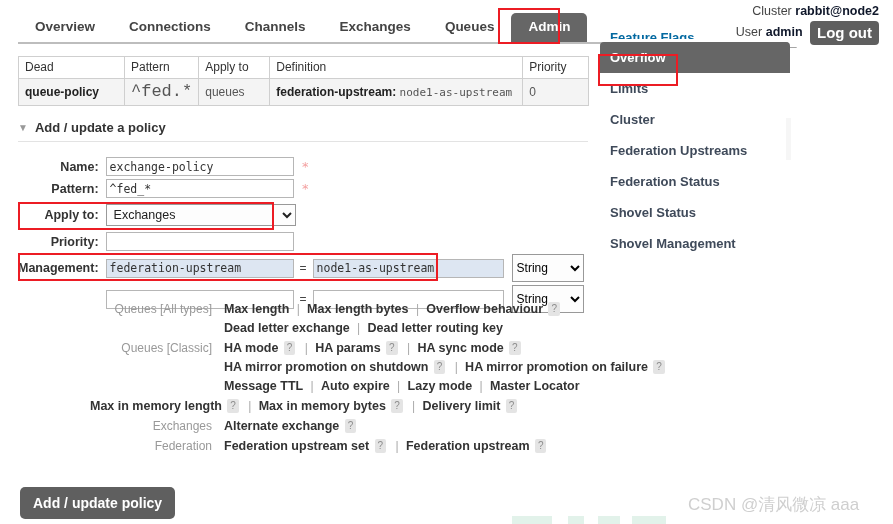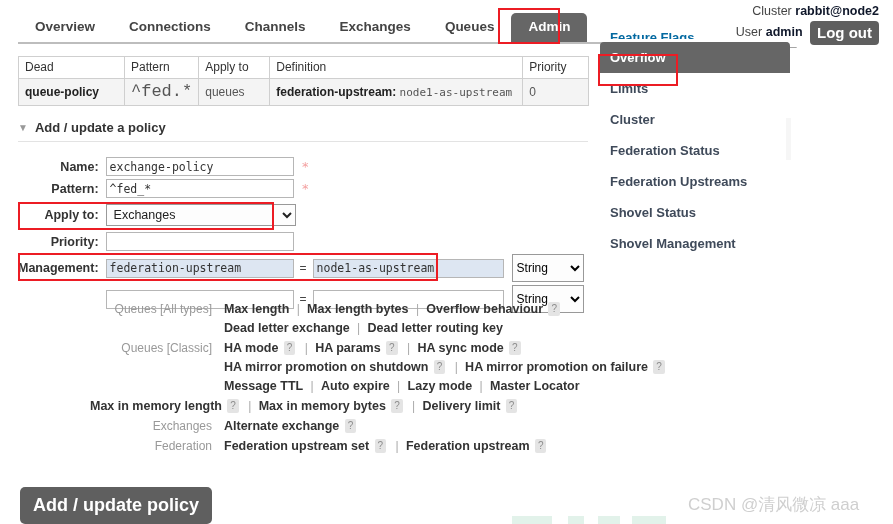--- a/index.html
+++ b/index.html
@@ -280,21 +280,21 @@
     vertical-align: 1px;
   }
 
   
   #submit-btn {
     position: absolute;
     left: 20px;
     top: 487px;
     background: #5f5f5f;
     color: #fff;
-    font-size: 18px;
+    font-size: 14px;
     font-weight: bold;
     border: none;
     border-radius: 5px;
     padding: 8px 13px;
     cursor: pointer;
     font-family: "Liberation Sans", sans-serif;
   }
 
   
   #sidebar {
@@ -587,22 +587,22 @@
 
 <button id="submit-btn">Add / update policy</button>
 
 <div class="side-divider"></div>
 <div class="side-dash">–</div>
 <div id="sidebar">
   <div class="side-item cut">Feature Flags</div>
   <div class="side-item active">Overflow</div>
   <div class="side-item">Limits</div>
   <div class="side-item">Cluster</div>
+  <div class="side-item">Federation Upstreams</div>
   <div class="side-item">Federation Status</div>
-  <div class="side-item">Federation Upstreams</div>
   <div class="side-item">Shovel Status</div>
   <div class="side-item">Shovel Management</div>
 </div>
 <div class="side-scroll"></div>
 <div class="redbox" style="left:598px; top:54px; width:80px; height:32px;"></div>
 
 <div id="watermark">CSDN @清风微凉 aaa</div>
 <div class="wm-blob" style="left:512px; width:40px;"></div>
 <div class="wm-blob" style="left:568px; width:16px;"></div>
 <div class="wm-blob" style="left:598px; width:22px;"></div>

